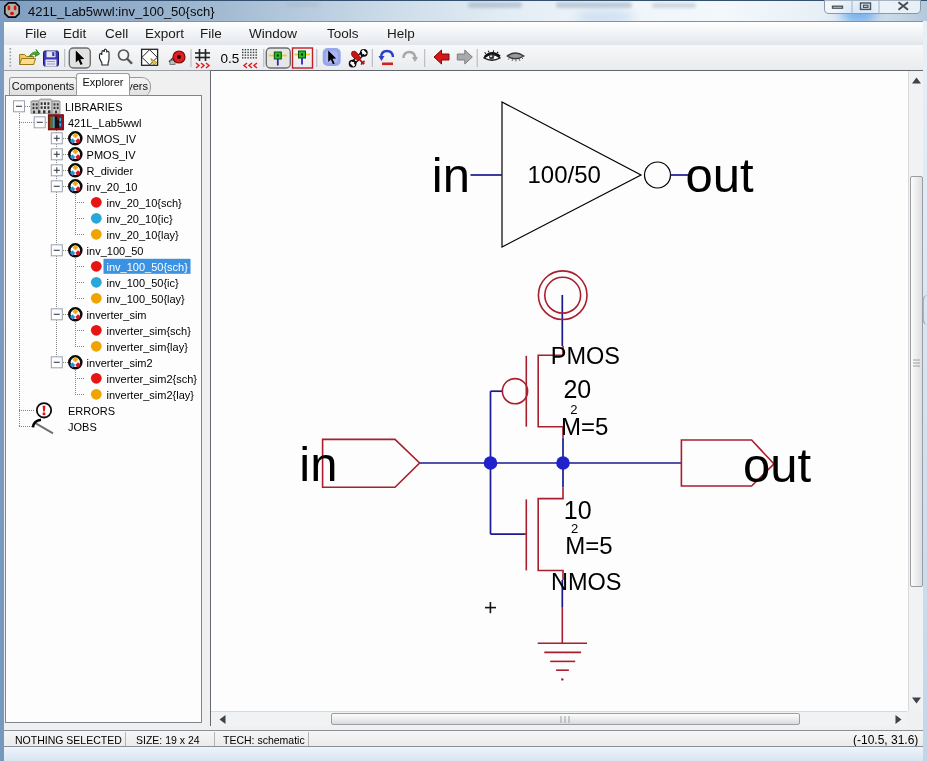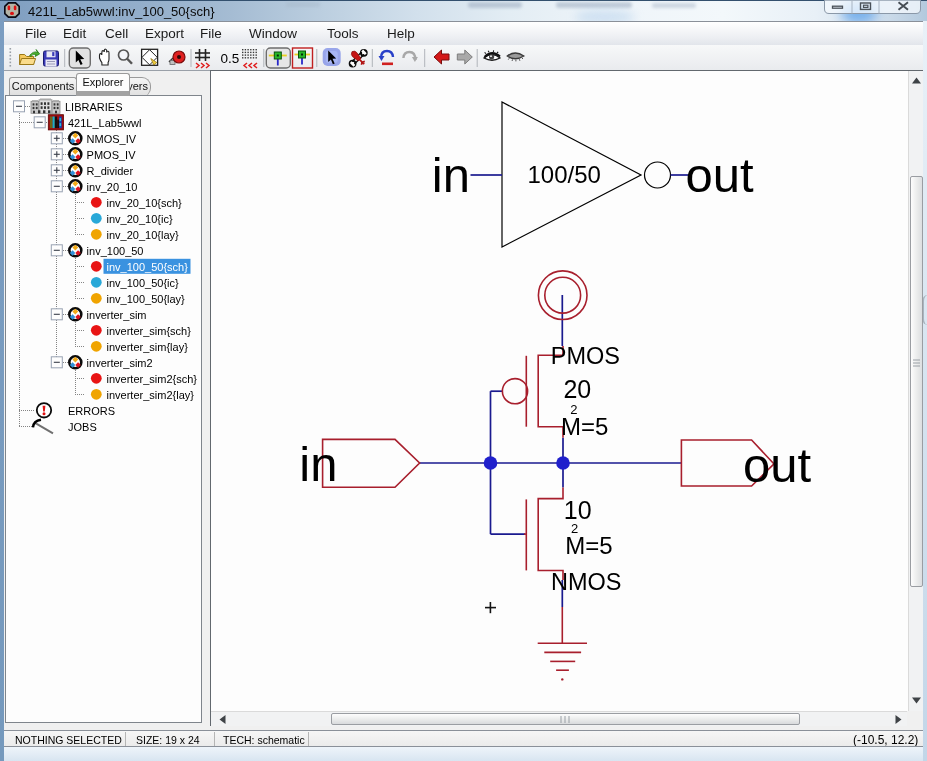--- a/index.html
+++ b/index.html
@@ -236,21 +236,21 @@
 <path d="M1 4 Q9 -2 17.5 4 Q9 9.5 1 4 Z" fill="#9a9a9a" stroke="#3a3a3a" stroke-width="1.4"></path>
 <path d="M3 6.2 L2 7.6 M6.2 7.4 L5.8 9 M9.6 7.8 L9.6 9.4 M13 7.2 L13.6 8.8 M15.6 5.8 L16.6 7" stroke="#555555" stroke-width="1"></path>
 </g>
 </svg>
   </div>
 <div class="abs content"></div>
 <div class="abs tab" style="left:9px;top:77px;width:68px;height:18px;">Components</div>
 <div class="abs tab" style="left:112px;top:77px;width:39px;height:20px;border-radius:9px;">Layers</div>
 
 <div class="abs treebox"></div>
-<div class="abs tab tabactive" style="left:76px;top:73px;width:54px;height:23px;border-bottom:5px solid #a3a3a3;background:#fdfdfd;">Explorer</div>
+<div class="abs tab tabactive" style="left:76px;top:73px;width:54px;height:23px;border-bottom:1px solid #a3a3a3;background:#fdfdfd;">Explorer</div>
 <svg class="abs" style="left:5px;top:95px" width="197" height="628" viewBox="0 0 197 628" id="treesvg">
 <g shape-rendering="crispEdges">
 <line x1="14" y1="18.3" x2="14" y2="331.3" stroke="#848484" stroke-width="1" stroke-dasharray="1 1"></line>
 <line x1="51.8" y1="35.3" x2="51.8" y2="267.3" stroke="#848484" stroke-width="1" stroke-dasharray="1 1"></line>
 <line x1="70.3" y1="99.3" x2="70.3" y2="139.3" stroke="#848484" stroke-width="1" stroke-dasharray="1 1"></line>
 <line x1="70.3" y1="163.3" x2="70.3" y2="203.3" stroke="#848484" stroke-width="1" stroke-dasharray="1 1"></line>
 <line x1="70.3" y1="227.3" x2="70.3" y2="251.3" stroke="#848484" stroke-width="1" stroke-dasharray="1 1"></line>
 <line x1="70.3" y1="275.3" x2="70.3" y2="299.3" stroke="#848484" stroke-width="1" stroke-dasharray="1 1"></line>
 <line x1="20.0" y1="11.3" x2="25" y2="11.3" stroke="#848484" stroke-width="1" stroke-dasharray="1 1"></line>
 <line x1="14" y1="27.3" x2="29" y2="27.3" stroke="#848484" stroke-width="1" stroke-dasharray="1 1"></line>
@@ -501,18 +501,18 @@
   <line x1="10" y1="1" x2="10" y2="8" stroke="#9aa0a6"></line>
  </svg>
  <svg class="abs" style="left:684px;top:3px" width="7" height="9">
       <path d="M0.5 0 L0.5 9 L6.5 4.5 Z" fill="#3f4347"></path>
     </svg>
 </div>
 <div class="abs statusbar">
  <span class="stat" style="left:11px">NOTHING SELECTED</span>
  <span class="stat" style="left:132px">SIZE: 19 x 24</span>
  <span class="stat" style="left:219px">TECH: schematic</span>
- <span class="stat" style="left:849px;font-size:12px;top:2px">(-10.5, 12.2)</span>
+ <span class="stat" style="left:849px;font-size:12px;top:2px">(-10.5, 31.6)</span>
  <div class="ssep" style="left:120.6px"></div>
  <div class="ssep" style="left:209.5px"></div>
  <div class="ssep" style="left:303.8px"></div>
 </div>
 <div class="abs bottomframe"></div>
 
 </body></html>

